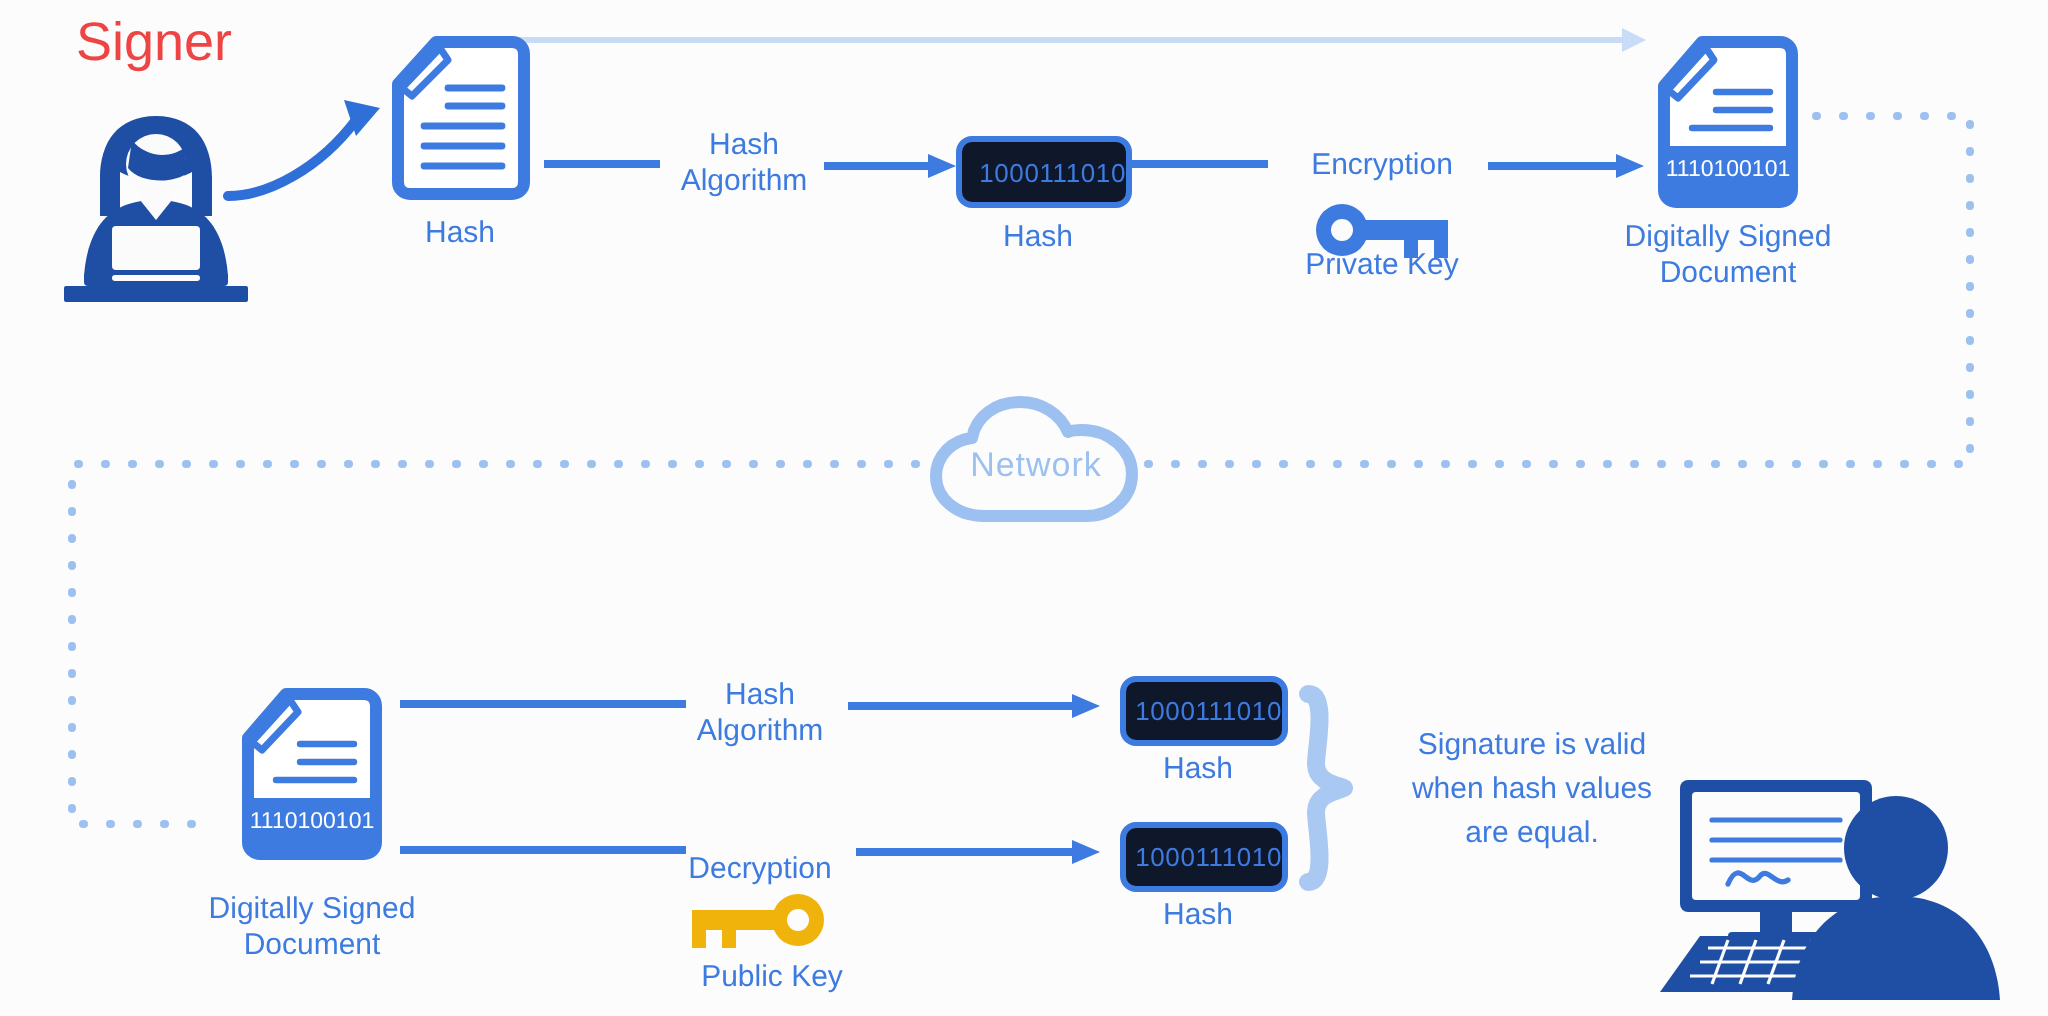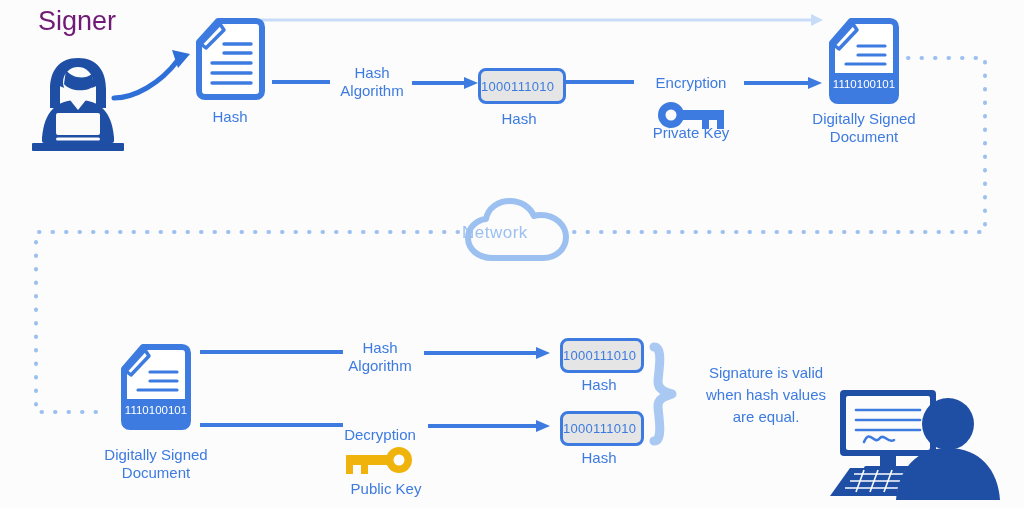--- a/index.html
+++ b/index.html
@@ -2,23 +2,23 @@
 <html><head>
 <meta charset="utf-8">
 <style>
   html,body{margin:0;padding:0;background:#fdfdfd;}
   body{width:1024px;height:508px;overflow:hidden;
        font-family:"Liberation Sans","DejaVu Sans",sans-serif;}
   #stage{position:relative;width:1024px;height:508px;background:#fcfcfc;}
   .abs{position:absolute;}
   .lbl{position:absolute;color:#3d7be0;font-size:15px;line-height:18px;
        text-align:center;white-space:pre-line;}
-  .title{position:absolute;color:#701a75;font-size:27px;line-height:30px;}
+  .title{position:absolute;color:#ef4444;font-size:27px;line-height:30px;}
   .hashbox{position:absolute;border:3px solid #3d7be0;border-radius:8px;
-           background:#e5e5e5;display:flex;align-items:center;justify-content:flex-start;
+           background:#0f172a;display:flex;align-items:center;justify-content:flex-end;
            color:#3d7be0;font-size:13px;letter-spacing:.3px;}
   .cloudtxt{position:absolute;color:#9cc0f0;font-size:17px;letter-spacing:.5px;}
   svg{position:absolute;overflow:visible;}
 </style>
 </head>
 <body>
 
 <div id="stage">
 
   <svg class="abs" style="left:0;top:0;width:1024px;height:508px;">
@@ -121,21 +121,21 @@
     <path d="M4 55 L68 55 L68 77 C68 80.5 65.5 83 62 83 L10 83 C6.5 83 4 80.5 4 77 Z" fill="#3d7be0"></path>
     <text x="36" y="70" font-family="Liberation Sans, sans-serif" font-size="11.5" fill="#ffffff" text-anchor="middle">1110100101</text>
   </svg>
   <div class="lbl" style="left:796px;top:110px;width:136px;">Digitally Signed
 Document</div>
 
   <svg class="abs" style="left:462px;top:198px;width:112px;height:68px;" viewBox="0 0 112 68">
     <path d="M30 60 C16 60 6 51 6 40 C6 30 14 22 24 21 C26 10 36 3 48 3 C59 3 68 9 72 18
              C74 17 77 17 79 17 C93 17 104 27 104 39 C104 51 94 60 81 60 Z" fill="#fcfcfc" stroke="#9cc0f0" stroke-width="6" stroke-linejoin="round"></path>
   </svg>
-  <div class="cloudtxt" style="left:462px;top:223px;width:112px;text-align:left;">Network</div>
+  <div class="cloudtxt" style="left:462px;top:223px;width:112px;text-align:center;">Network</div>
 
   <svg class="abs" style="left:120px;top:344px;width:72px;height:86px;" viewBox="0 0 72 86">
     <path d="M23 3 L62 3 C65.5 3 68 5.5 68 9 L68 77 C68 80.5 65.5 83 62 83 L10 83 C6.5 83 4 80.5 4 77 L4 25 Z" fill="#fff" stroke="#3d7be0" stroke-width="6" stroke-linejoin="round"></path>
     <path d="M23 3 L4 25 L4 31 L11 24 L25 9 Z" fill="#3d7be0"></path>
     <path d="M6 27 L25 6 L29 12 L11 31 Z" fill="#fff" stroke="#3d7be0" stroke-width="3.5" stroke-linejoin="round"></path>
     <g stroke="#3d7be0" stroke-width="3.2" stroke-linecap="round">
       <line x1="30" y1="28" x2="57" y2="28"></line>
       <line x1="30" y1="37" x2="57" y2="37"></line>
       <line x1="18" y1="46" x2="57" y2="46"></line>
     </g>

